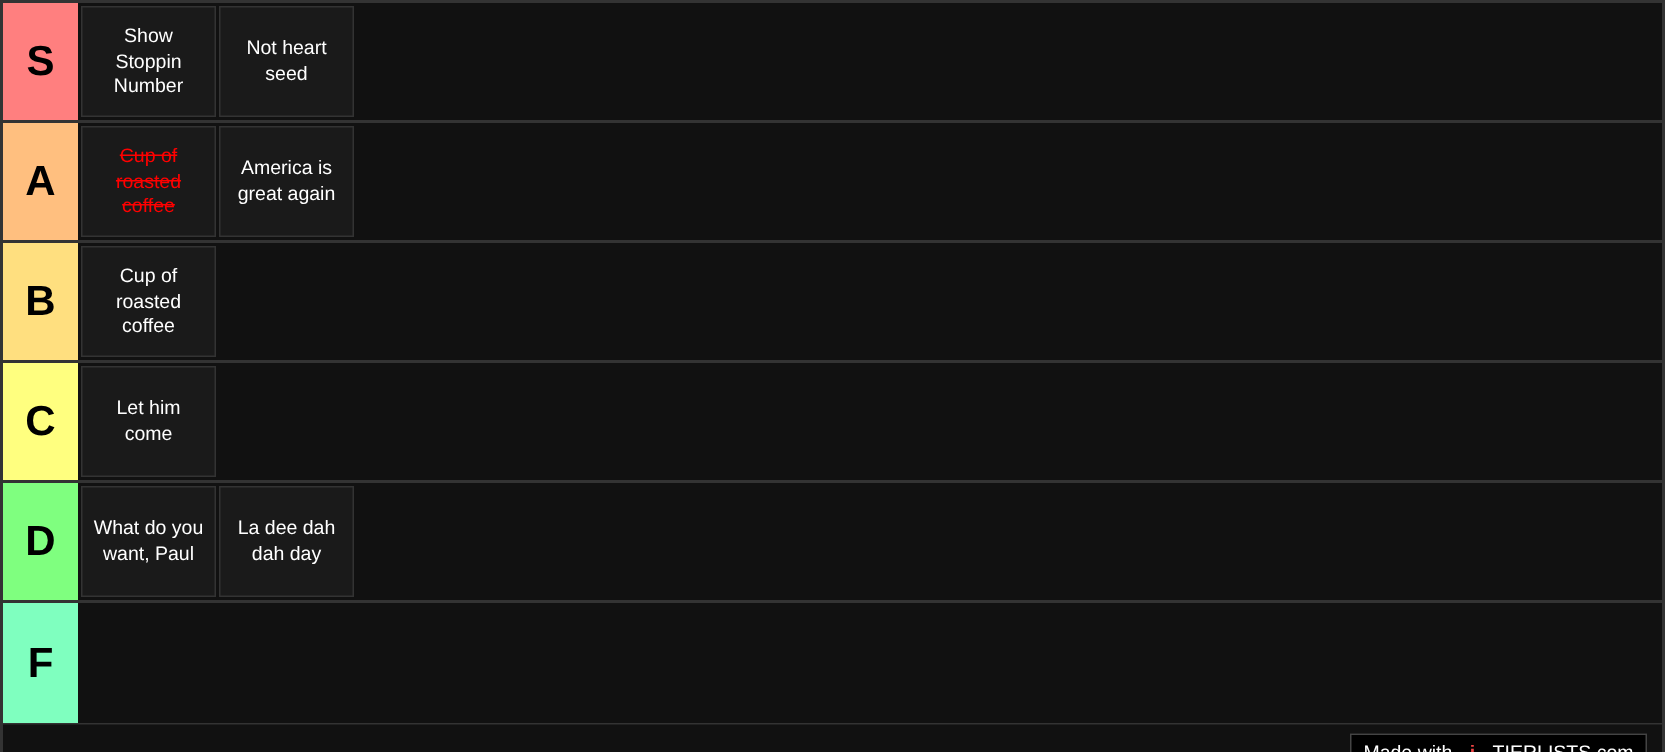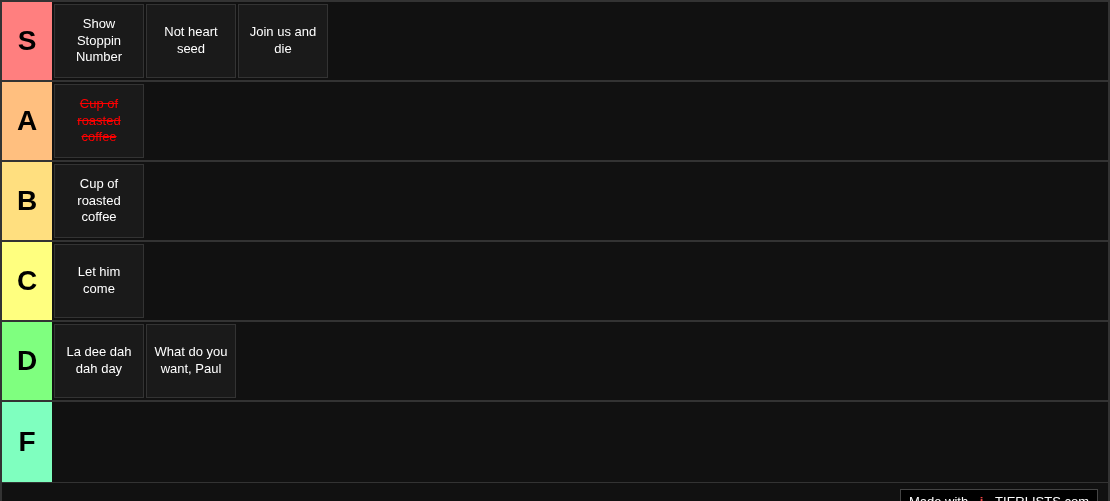--- a/index.html
+++ b/index.html
@@ -99,48 +99,48 @@
 <body>
 
 <div class="tier-container">
 
   <div id="rows-container">
       <div class="tier-row row-s">
         <div class="tier-label">S</div>
         <div class="tier-items">
           <div class="tier-item">Show Stoppin Number</div>
           <div class="tier-item">Not heart seed</div>
-          <div class="tier-item">Join us and die</div>
         </div>
       </div>
       <div class="tier-row row-a">
         <div class="tier-label">A</div>
         <div class="tier-items">
           <div class="tier-item">
             <span class="strikethrough">Cup of roasted coffee</span>
           </div>
+          <div class="tier-item">America is great again</div>
         </div>
       </div>
       <div class="tier-row row-b">
         <div class="tier-label">B</div>
         <div class="tier-items">
           <div class="tier-item">Cup of roasted coffee</div>
         </div>
       </div>
       <div class="tier-row row-c">
         <div class="tier-label">C</div>
         <div class="tier-items">
           <div class="tier-item">Let him come</div>
         </div>
       </div>
       <div class="tier-row row-d">
         <div class="tier-label">D</div>
         <div class="tier-items">
+          <div class="tier-item">What do you want, Paul</div>
           <div class="tier-item">La dee dah dah day</div>
-          <div class="tier-item">What do you want, Paul</div>
         </div>
       </div>
       <div class="tier-row row-f">
         <div class="tier-label">F</div>
         <div class="tier-items"></div>
       </div>
     </div>
   <div class="watermark">
     <div class="watermark-text">
       <span>Made with</span>

